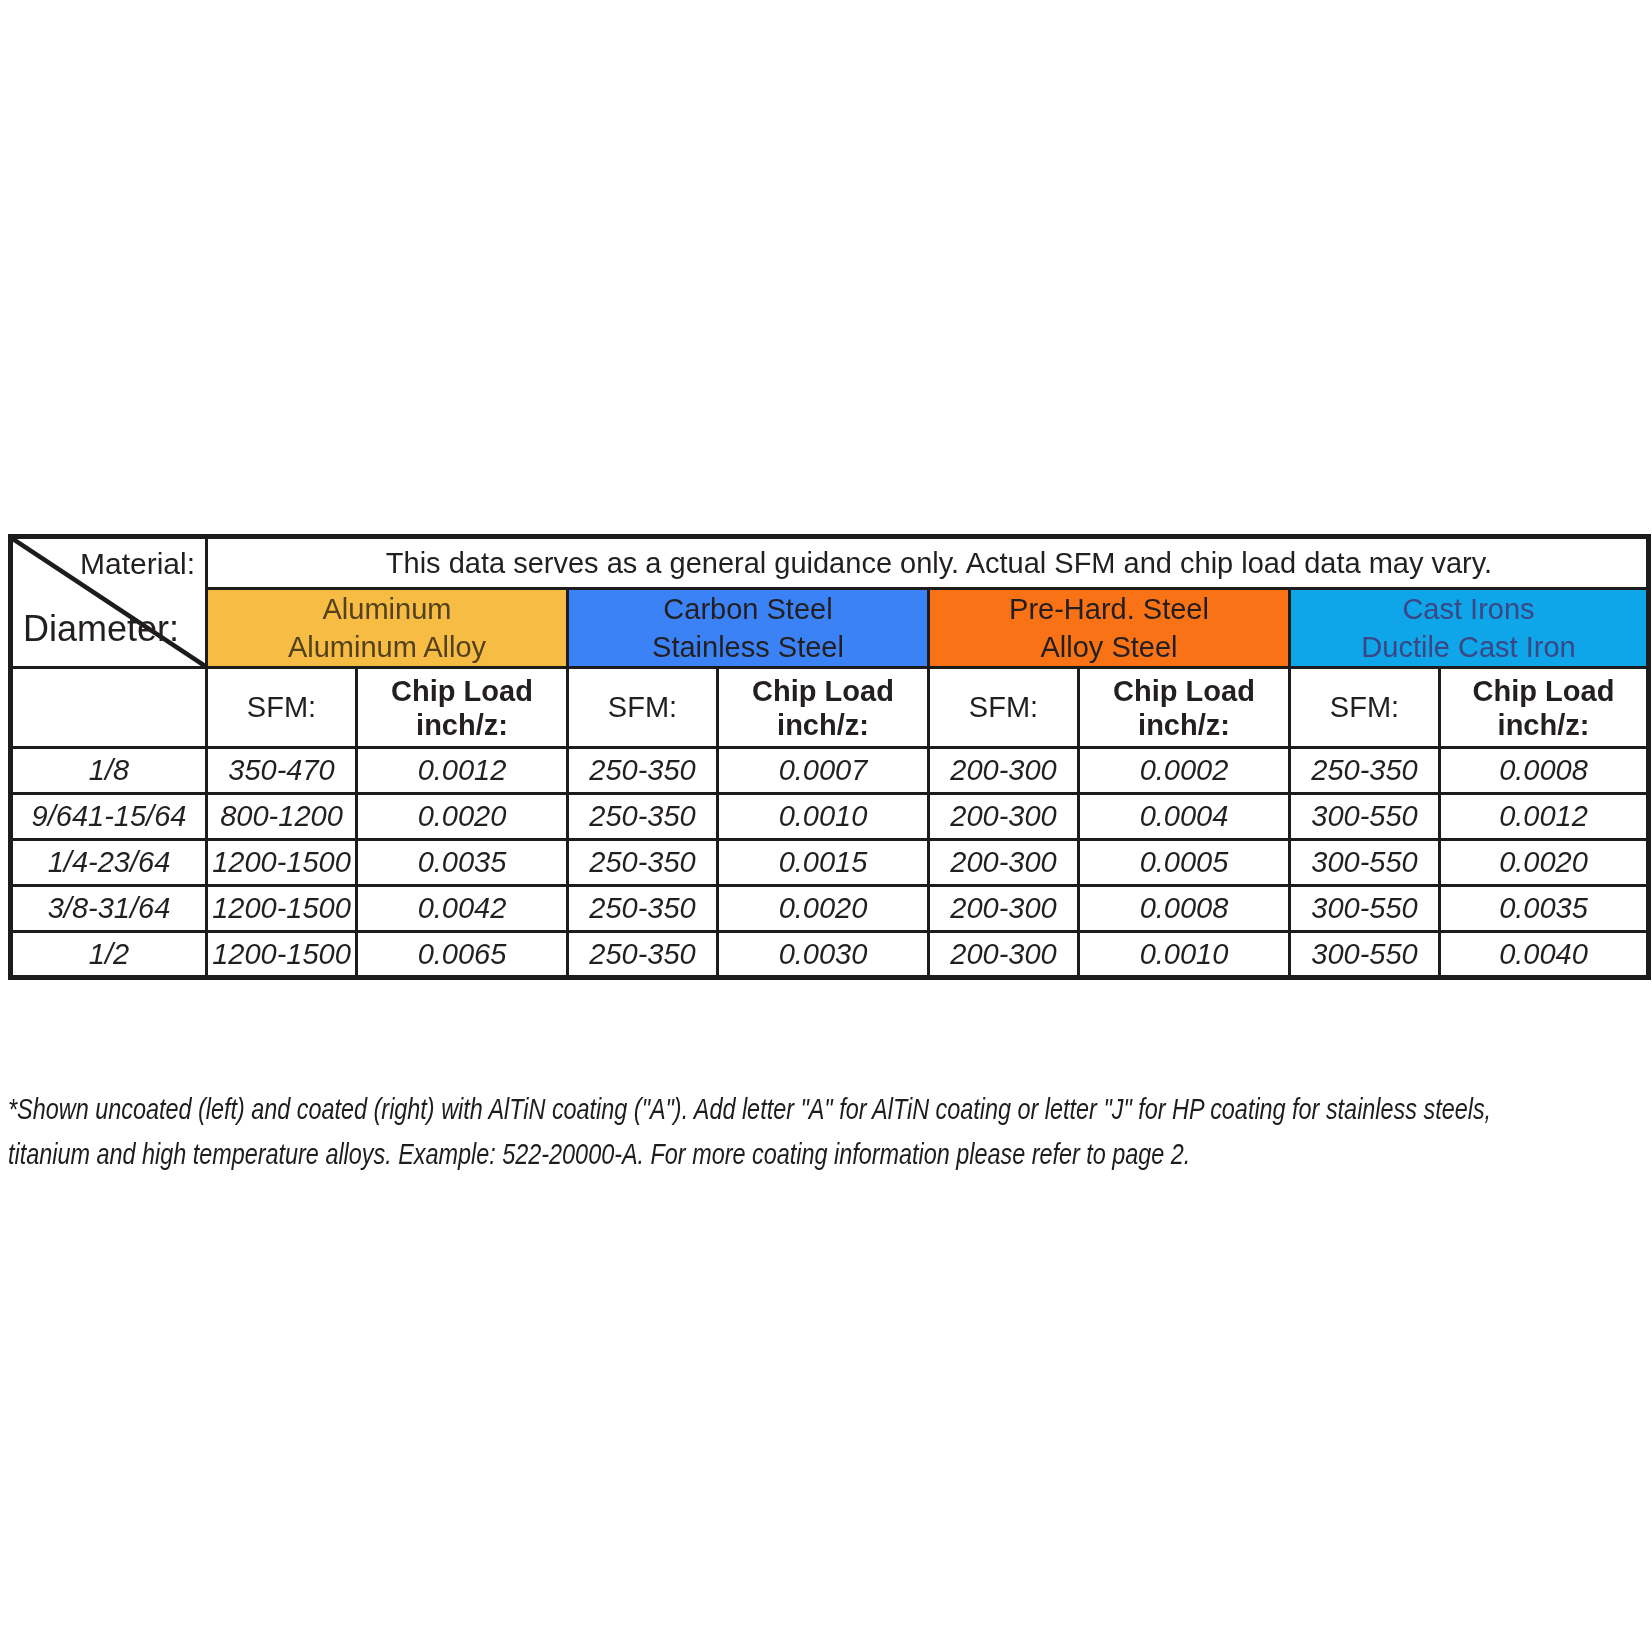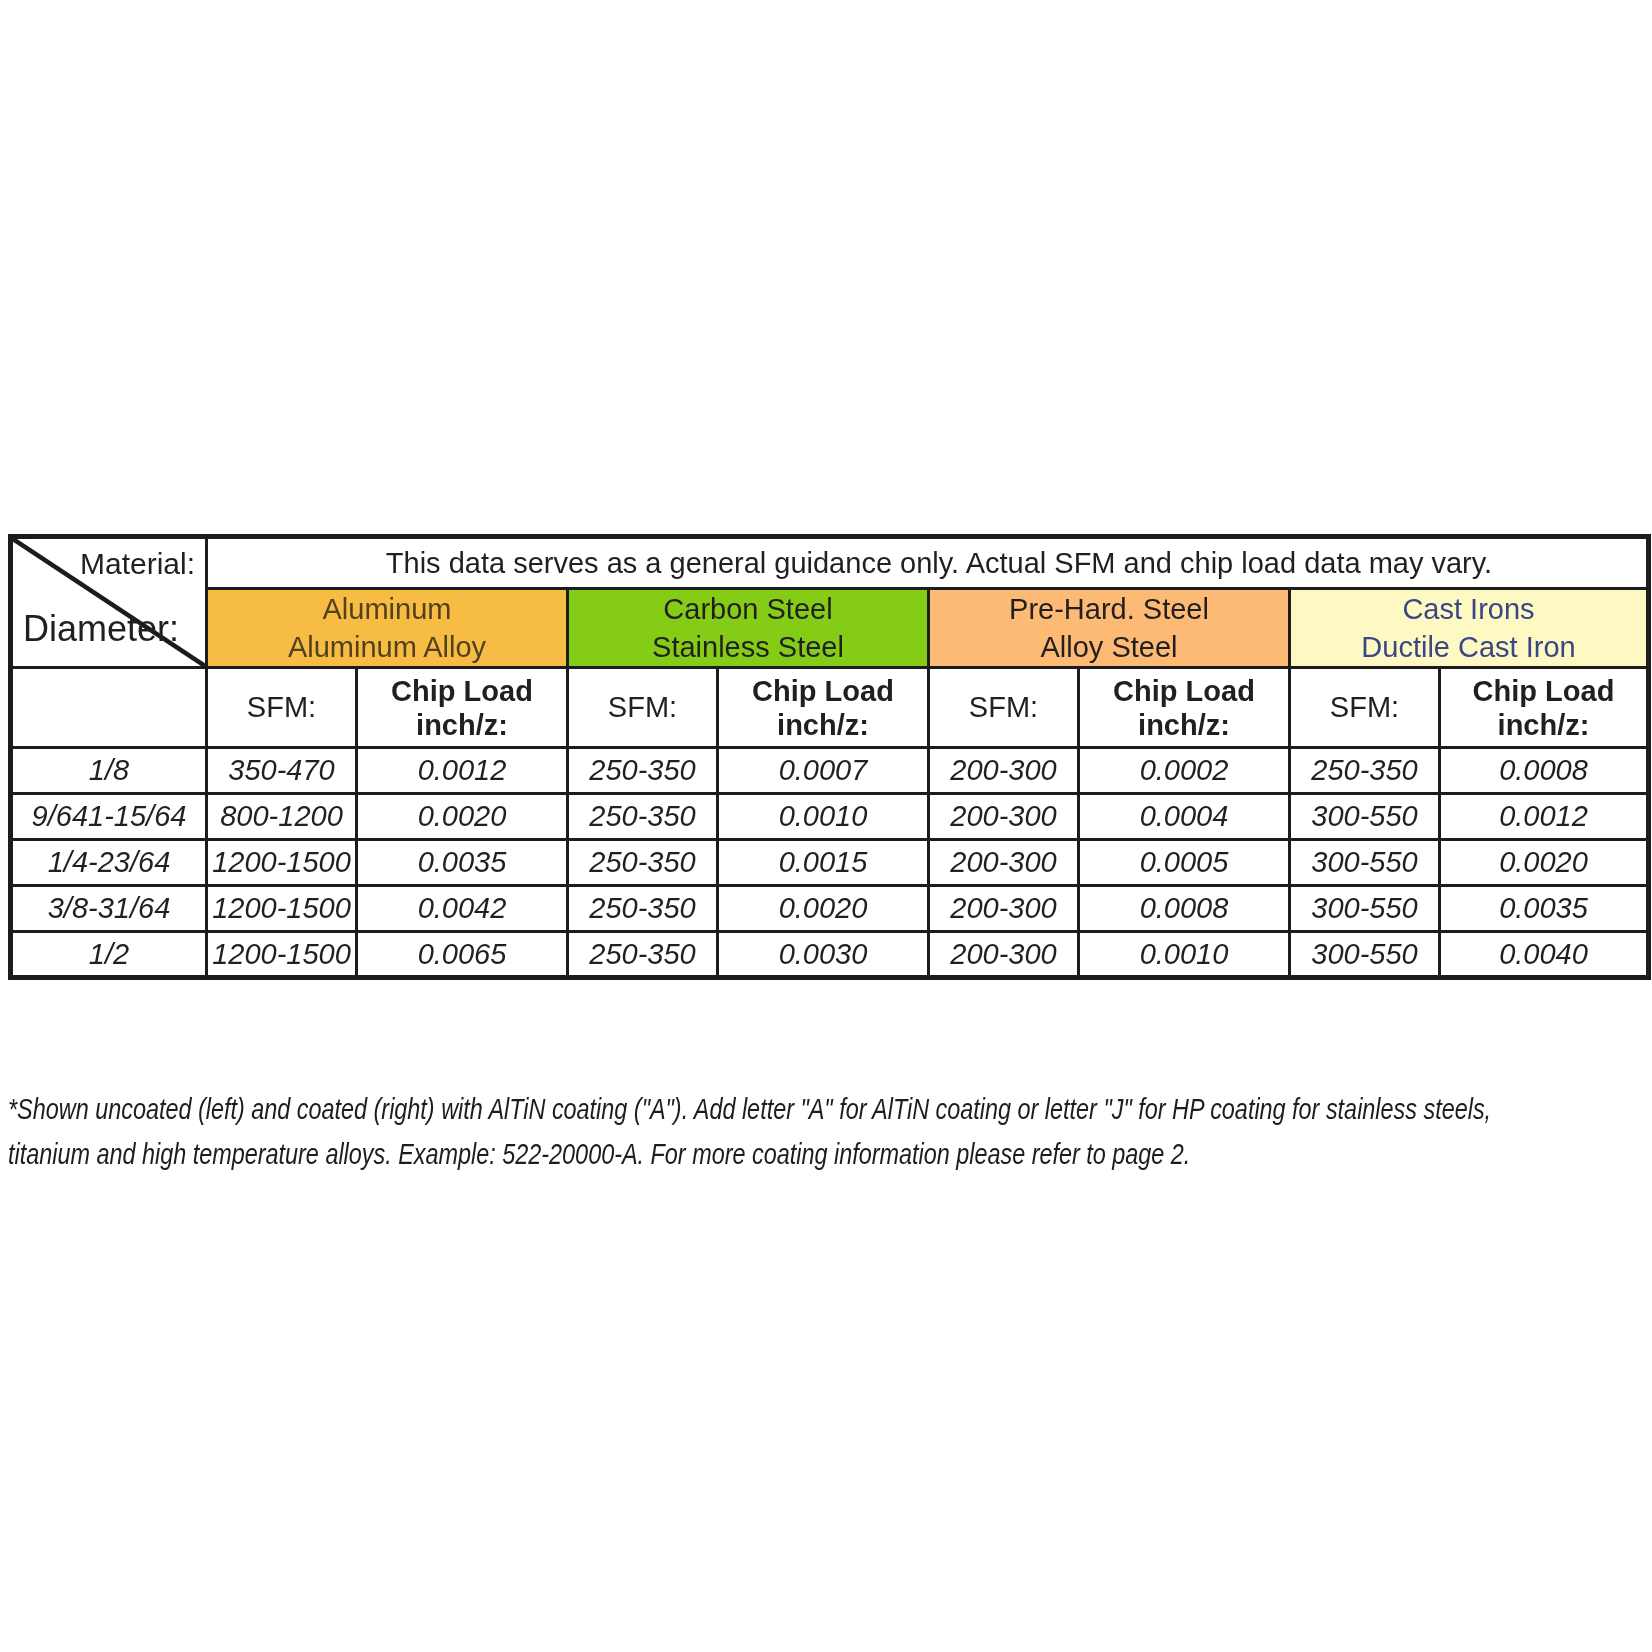--- a/index.html
+++ b/index.html
@@ -93,29 +93,29 @@
         <span class="corner-diameter">Diameter:</span>
       </td>
       <td class="notice" colspan="8">This data serves as a general guidance only. Actual SFM and chip load data may vary.</td>
     </tr>
 
     <tr class="r-bands">
       <td class="band" colspan="2" style="background: rgb(247, 188, 68); color: rgb(83, 64, 29);">
         <div>Aluminum</div>
         <div>Aluminum Alloy</div>
       </td>
-      <td class="band" colspan="2" style="background: #84cc16; color: rgb(35, 31, 32);">
+      <td class="band" colspan="2" style="background: #3b82f6; color: rgb(35, 31, 32);">
         <div>Carbon Steel</div>
         <div>Stainless Steel</div>
       </td>
-      <td class="band" colspan="2" style="background: #fdba74; color: rgb(35, 31, 32);">
+      <td class="band" colspan="2" style="background: #f97316; color: rgb(35, 31, 32);">
         <div>Pre-Hard. Steel</div>
         <div>Alloy Steel</div>
       </td>
-      <td class="band" colspan="2" style="background: #fef9c3; color: rgb(58, 71, 132);">
+      <td class="band" colspan="2" style="background: #0ea5e9; color: rgb(58, 71, 132);">
         <div>Cast Irons</div>
         <div>Ductile Cast Iron</div>
       </td>
     </tr>
 
     <tr class="r-sub">
       <td></td>
       <td class="sub">SFM:</td>
       <td class="sub chip">
         <div class="l1">Chip Load</div>

